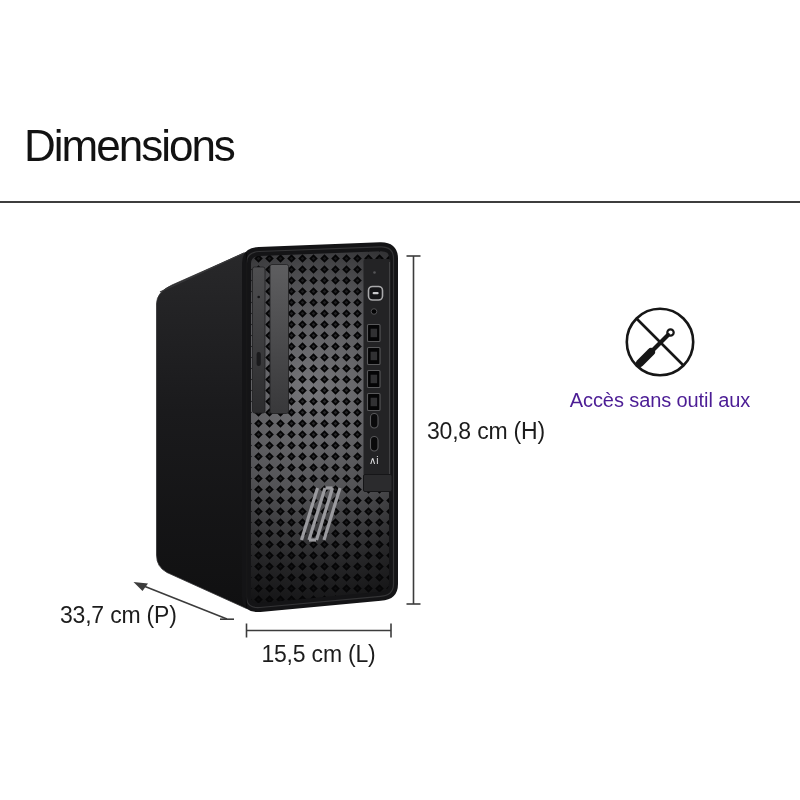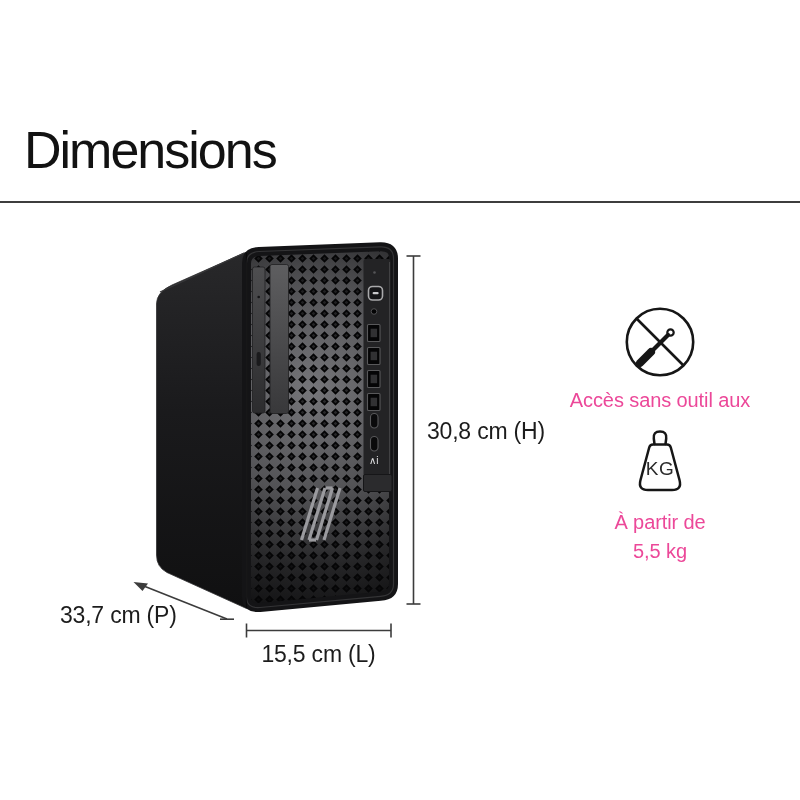--- a/index.html
+++ b/index.html
@@ -1,28 +1,28 @@
 <!DOCTYPE html>
 <html><head>
 <meta charset="utf-8">
 <style>
   html,body{margin:0;padding:0;background:#fff;}
   .stage{position:relative;width:800px;height:800px;background:#ffffff;overflow:hidden;
          font-family:"Liberation Sans", sans-serif;color:#1a1a1a;}
-  .title{position:absolute;left:24px;top:124px;font-size:52px;font-weight:400;
+  .title{position:absolute;left:24px;top:124px;font-size:44px;font-weight:400;
          letter-spacing:-2px;color:#121212;line-height:1;}
   .divider{position:absolute;left:0;top:201px;width:800px;height:2px;background:#3d3d3d;}
   .diagram{position:absolute;left:50px;top:230px;}
   svg text{font-family:"Liberation Sans", sans-serif;}
   .dim-label{font-size:23px;fill:#1c1c1c;letter-spacing:-0.2px;}
   .features{position:absolute;left:540px;top:280px;width:240px;text-align:center;}
   .f-icon{display:block;margin:0 auto;}
   .icon1{margin-top:20px;}
   .icon2{margin-top:15px;}
-  .f-caption{font-size:20px;line-height:29px;color:#ec4899;letter-spacing:-0.1px;}
+  .f-caption{font-size:20px;line-height:29px;color:#4c1d95;letter-spacing:-0.1px;}
   .cap1{margin-top:2px;}
   .cap2{margin-top:12px;}
 </style>
 </head>
 <body>
 
 <div class="stage">
 
   <div class="title">Dimensions</div>
   <div class="divider"></div>
@@ -152,28 +152,15 @@
           <line x1="22" y1="63" x2="33" y2="52" stroke-width="8"></line>
           <circle cx="52.5" cy="32.5" r="3.2" stroke-width="2.2"></circle>
           <line x1="19" y1="19" x2="65" y2="65" stroke-width="2.6"></line>
         </g>
       </svg>
       <div class="f-caption cap1">
         <div>Accès sans outil aux</div>
       </div>
     </div>
 
-    <div>
-      <svg class="f-icon icon2" width="64" height="66" viewBox="0 0 64 66">
-        <g fill="none" stroke="#161616" stroke-width="2.5" stroke-linejoin="round" stroke-linecap="round">
-          <path d="M26.5,14 L25.8,8.5 Q25,1.5 32,1.5 Q39,1.5 38.2,8.5 L37.5,14"></path>
-          <path d="M25,14.5 L39,14.5 Q42,14.5 42.8,17.5 L51.5,50 Q54.2,60 44,60 L20,60 Q9.8,60 12.5,50 L21.2,17.5 Q22,14.5 25,14.5 Z"></path>
-        </g>
-        <text x="32" y="44.5" text-anchor="middle" font-size="19" fill="#2b2b2b" letter-spacing="0.5">KG</text>
-      </svg>
-      <div class="f-caption cap2">
-        <div>À partir de</div>
-        <div>5,5 kg</div>
-      </div>
-    </div>
 
   </div>
 </div>
 
 </body></html>

